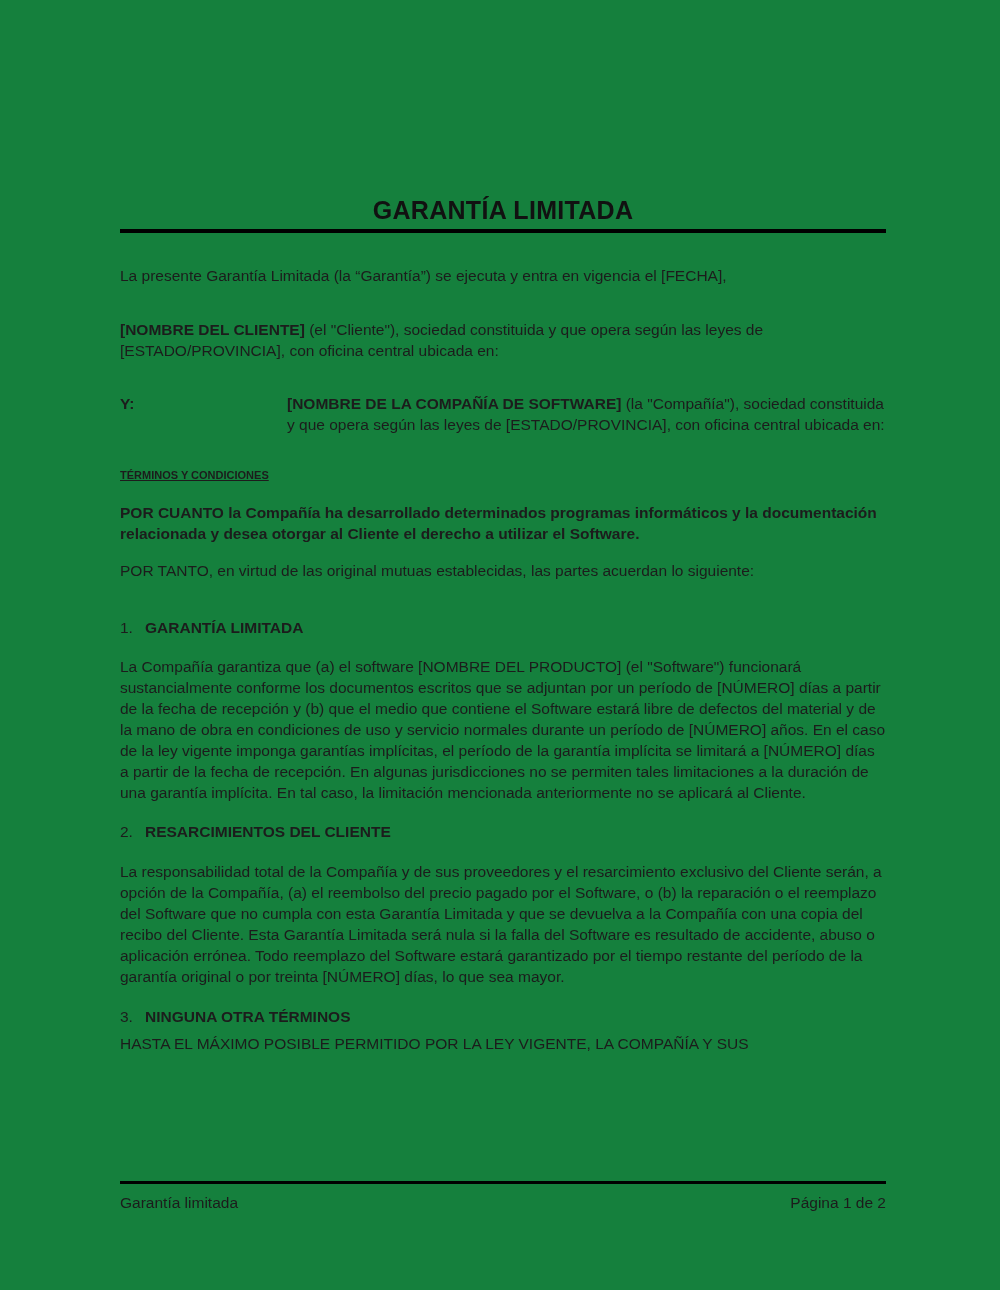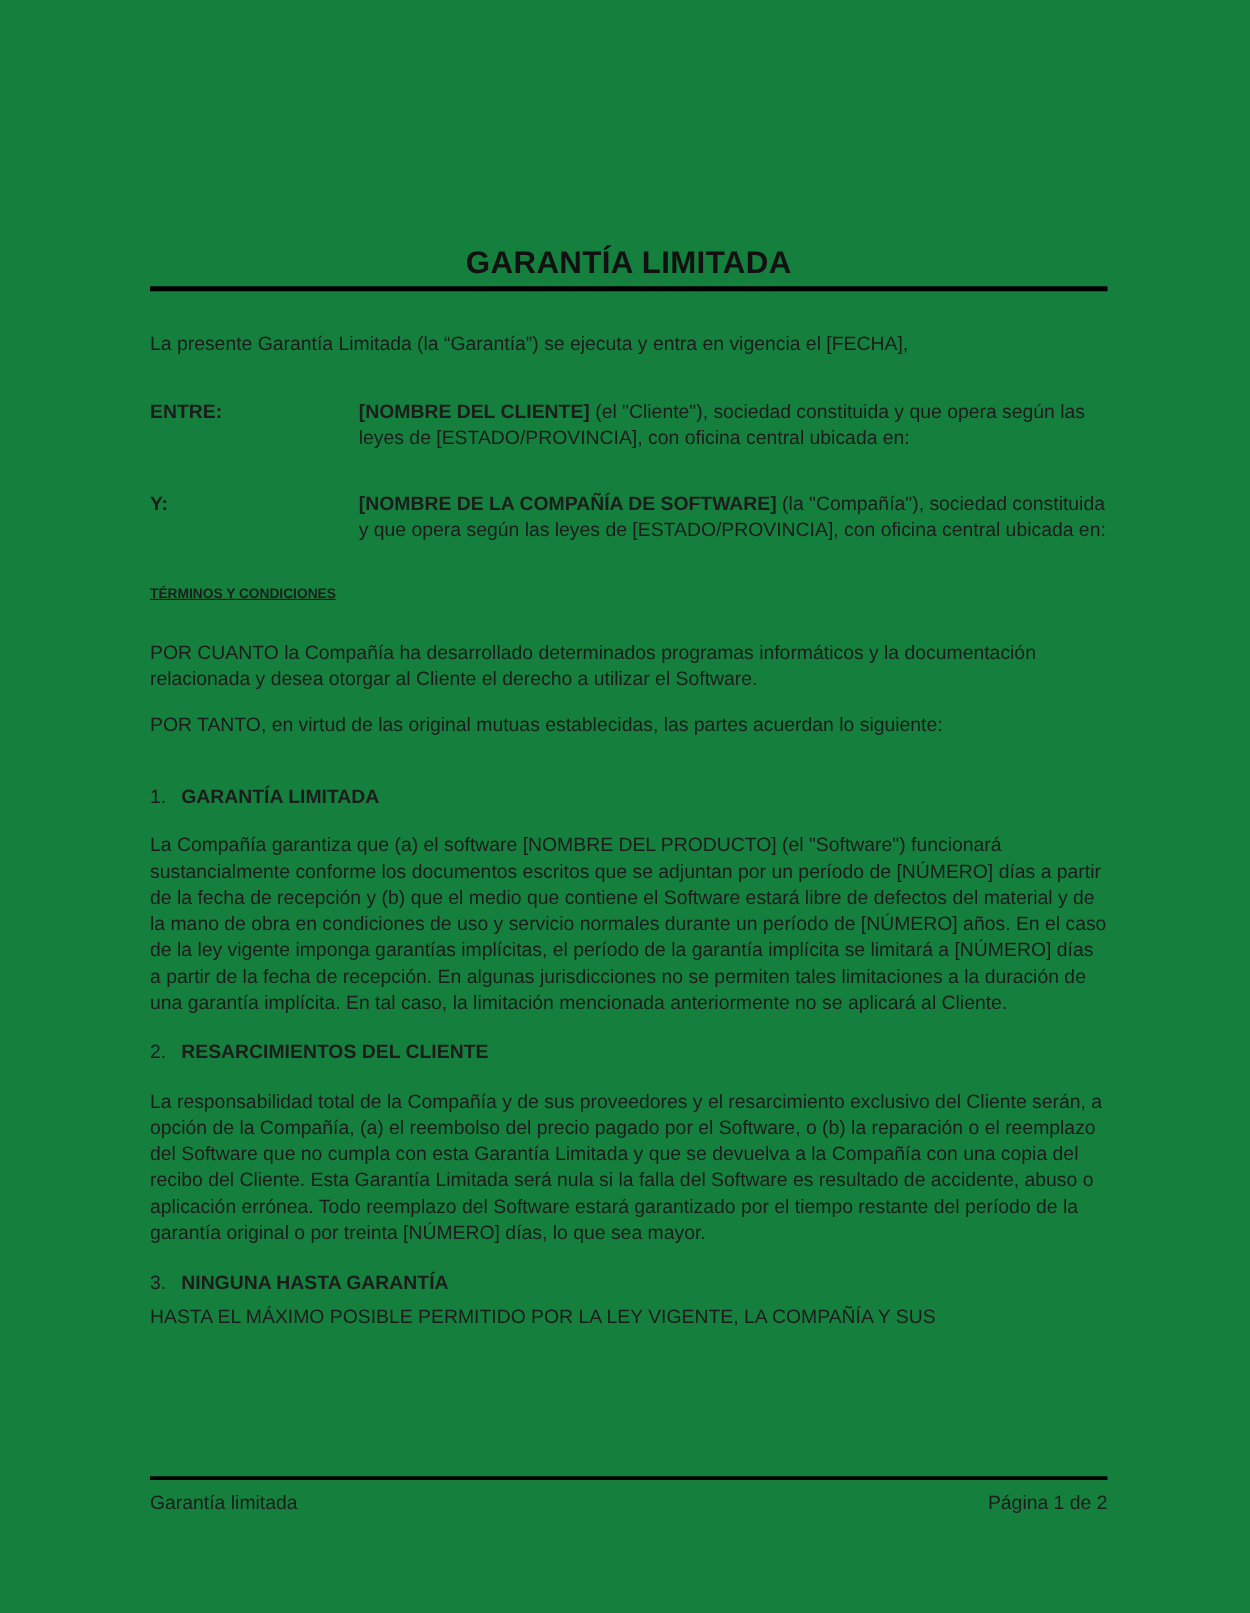--- a/index.html
+++ b/index.html
@@ -52,21 +52,21 @@
   .party-text { flex: 1; }
   .bold { font-weight: bold; }
 
   .terms-heading {
     margin: 30px 0 0 0;
     font-size: 11px;
     line-height: 21px;
     font-weight: bold;
     text-decoration: underline;
   }
-  .recital-1 { margin-top: 26px; }
+  .recital-1 { margin-top: 16px; font-weight: bold; }
   .recital-2 { margin-top: 15px; }
   .recital-3 { margin-top: 16px; }
 
   .sec-head { font-weight: bold; }
   .sec-head .sec-num {
     display: inline-block;
     width: 25px;
     font-weight: normal;
   }
   .sec-head-1 { margin-top: 36px; }
@@ -97,21 +97,20 @@
 
 <div class="page">
   <div class="content">
 
     <h1 class="doc-title">GARANTÍA LIMITADA</h1>
     <div class="title-rule"></div>
 
     <p class="intro">La presente Garantía Limitada (la “Garantía”) se ejecuta y entra en vigencia el [FECHA],</p>
 
     <div class="party-row first">
-      <div class="party-label">ENTRE:</div>
       <div class="party-text">
         <span class="bold">[NOMBRE DEL CLIENTE]</span><span> (el "Cliente"), sociedad constituida y que opera según las leyes de [ESTADO/PROVINCIA], con oficina central ubicada en:</span>
       </div>
     </div>
 
     <div class="party-row second">
       <div class="party-label">Y:</div>
       <div class="party-text">
         <span class="bold">[NOMBRE DE LA COMPAÑÍA DE SOFTWARE]</span><span> (la "Compañía"), sociedad constituida y que opera según las leyes de [ESTADO/PROVINCIA], con oficina central ubicada en:</span>
       </div>
@@ -126,21 +125,21 @@
       <span class="sec-num">1.</span><span>GARANTÍA LIMITADA</span>
     </div>
     <p class="sec-body-1">La Compañía garantiza que (a) el software [NOMBRE DEL PRODUCTO] (el "Software") funcionará sustancialmente conforme los documentos escritos que se adjuntan por un período de [NÚMERO] días a partir de la fecha de recepción y (b) que el medio que contiene el Software estará libre de defectos del material y de la mano de obra en condiciones de uso y servicio normales durante un período de [NÚMERO] años. En el caso de la ley vigente imponga garantías implícitas, el período de la garantía implícita se limitará a [NÚMERO] días a partir de la fecha de recepción. En algunas jurisdicciones no se permiten tales limitaciones a la duración de una garantía implícita. En tal caso, la limitación mencionada anteriormente no se aplicará al Cliente.</p>
 
     <div class="sec-head sec-head-2">
       <span class="sec-num">2.</span><span>RESARCIMIENTOS DEL CLIENTE</span>
     </div>
     <p class="sec-body-2">La responsabilidad total de la Compañía y de sus proveedores y el resarcimiento exclusivo del Cliente serán, a opción de la Compañía, (a) el reembolso del precio pagado por el Software, o (b) la reparación o el reemplazo del Software que no cumpla con esta Garantía Limitada y que se devuelva a la Compañía con una copia del recibo del Cliente. Esta Garantía Limitada será nula si la falla del Software es resultado de accidente, abuso o aplicación errónea. Todo reemplazo del Software estará garantizado por el tiempo restante del período de la garantía original o por treinta [NÚMERO] días, lo que sea mayor.</p>
 
     <div class="sec-head sec-head-3">
-      <span class="sec-num">3.</span><span>NINGUNA HASTA GARANTÍA</span>
+      <span class="sec-num">3.</span><span>NINGUNA OTRA TÉRMINOS</span>
     </div>
     <p class="sec-body-3">HASTA EL MÁXIMO POSIBLE PERMITIDO POR LA LEY VIGENTE, LA COMPAÑÍA Y SUS</p>
 
   </div>
 
   <div class="footer">
     <div class="footer-rule"></div>
     <div class="footer-row">
       <span>Garantía limitada</span>
       <span>Página 1 de 2</span>

